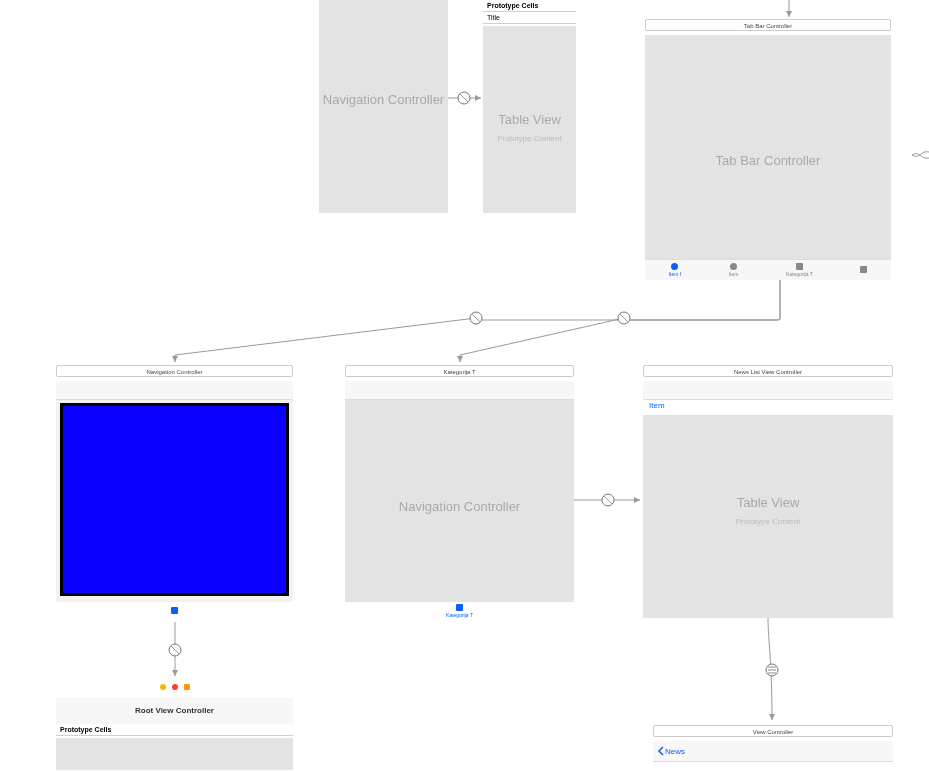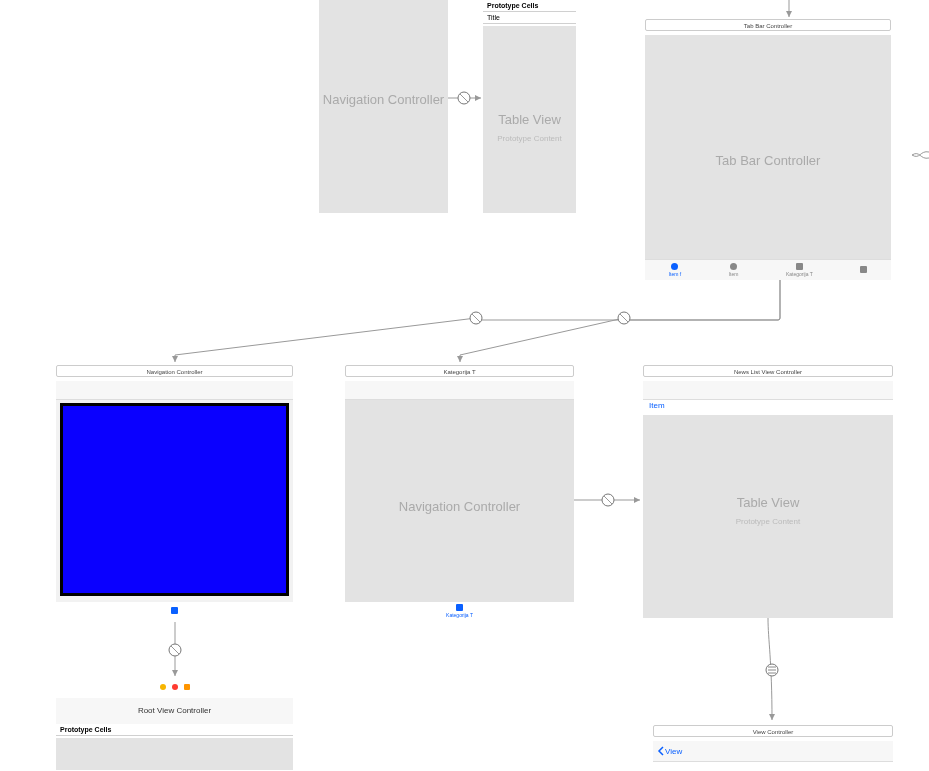--- a/index.html
+++ b/index.html
@@ -134,21 +134,21 @@
     </div>
   </div>
 
   <div class="scene" style="left:56px;top:680px;width:237px;height:90px">
     <div class="dock" style="left:0;right:0;top:0;height:14px;justify-content:center">
       <span class="dot" style="background:#f7b500"></span>
       <span class="dot" style="background:#ff3b30"></span>
       <span class="dot" style="background:#ff9500;border-radius:1px"></span>
     </div>
     <div class="navbar" style="top:18px;height:26px;background:#f7f7f7">
-      <div class="navtitle" style="font-size:8px;font-weight:400;line-height:26px">Root View Controller</div>
+      <div class="navtitle" style="font-size:8px;font-weight:700;line-height:26px">Root View Controller</div>
     </div>
     <div style="position:absolute;left:0;right:0;top:44px">
       <div class="cell-header" style="font-size:7px">Prototype Cells</div>
     </div>
     <div class="body-gray" style="left:0;top:58px;right:0;bottom:0"></div>
   </div>
 
   <div class="scene" style="left:345px;top:365px;width:229px;height:255px">
     <div class="scene-title">Kategorija T</div>
     <div class="body-gray" style="left:0;top:16px;right:0;bottom:0">
@@ -173,18 +173,18 @@
     </div>
   </div>
 
   <div class="scene" style="left:653px;top:725px;width:240px;height:46px">
     <div class="scene-title">View Controller</div>
     <div class="navbar" style="top:16px;height:20px;background:#f7f7f7">
       <div class="back">
         <svg width="8" height="10">
             <path d="M6,1 L2,5 L6,9" stroke="#0a60ff" stroke-width="1.5" fill="none"></path>
           </svg>
-        <span>View</span>
+        <span>News</span>
       </div>
     </div>
   </div>
 
 </div>
 
 </body></html>

